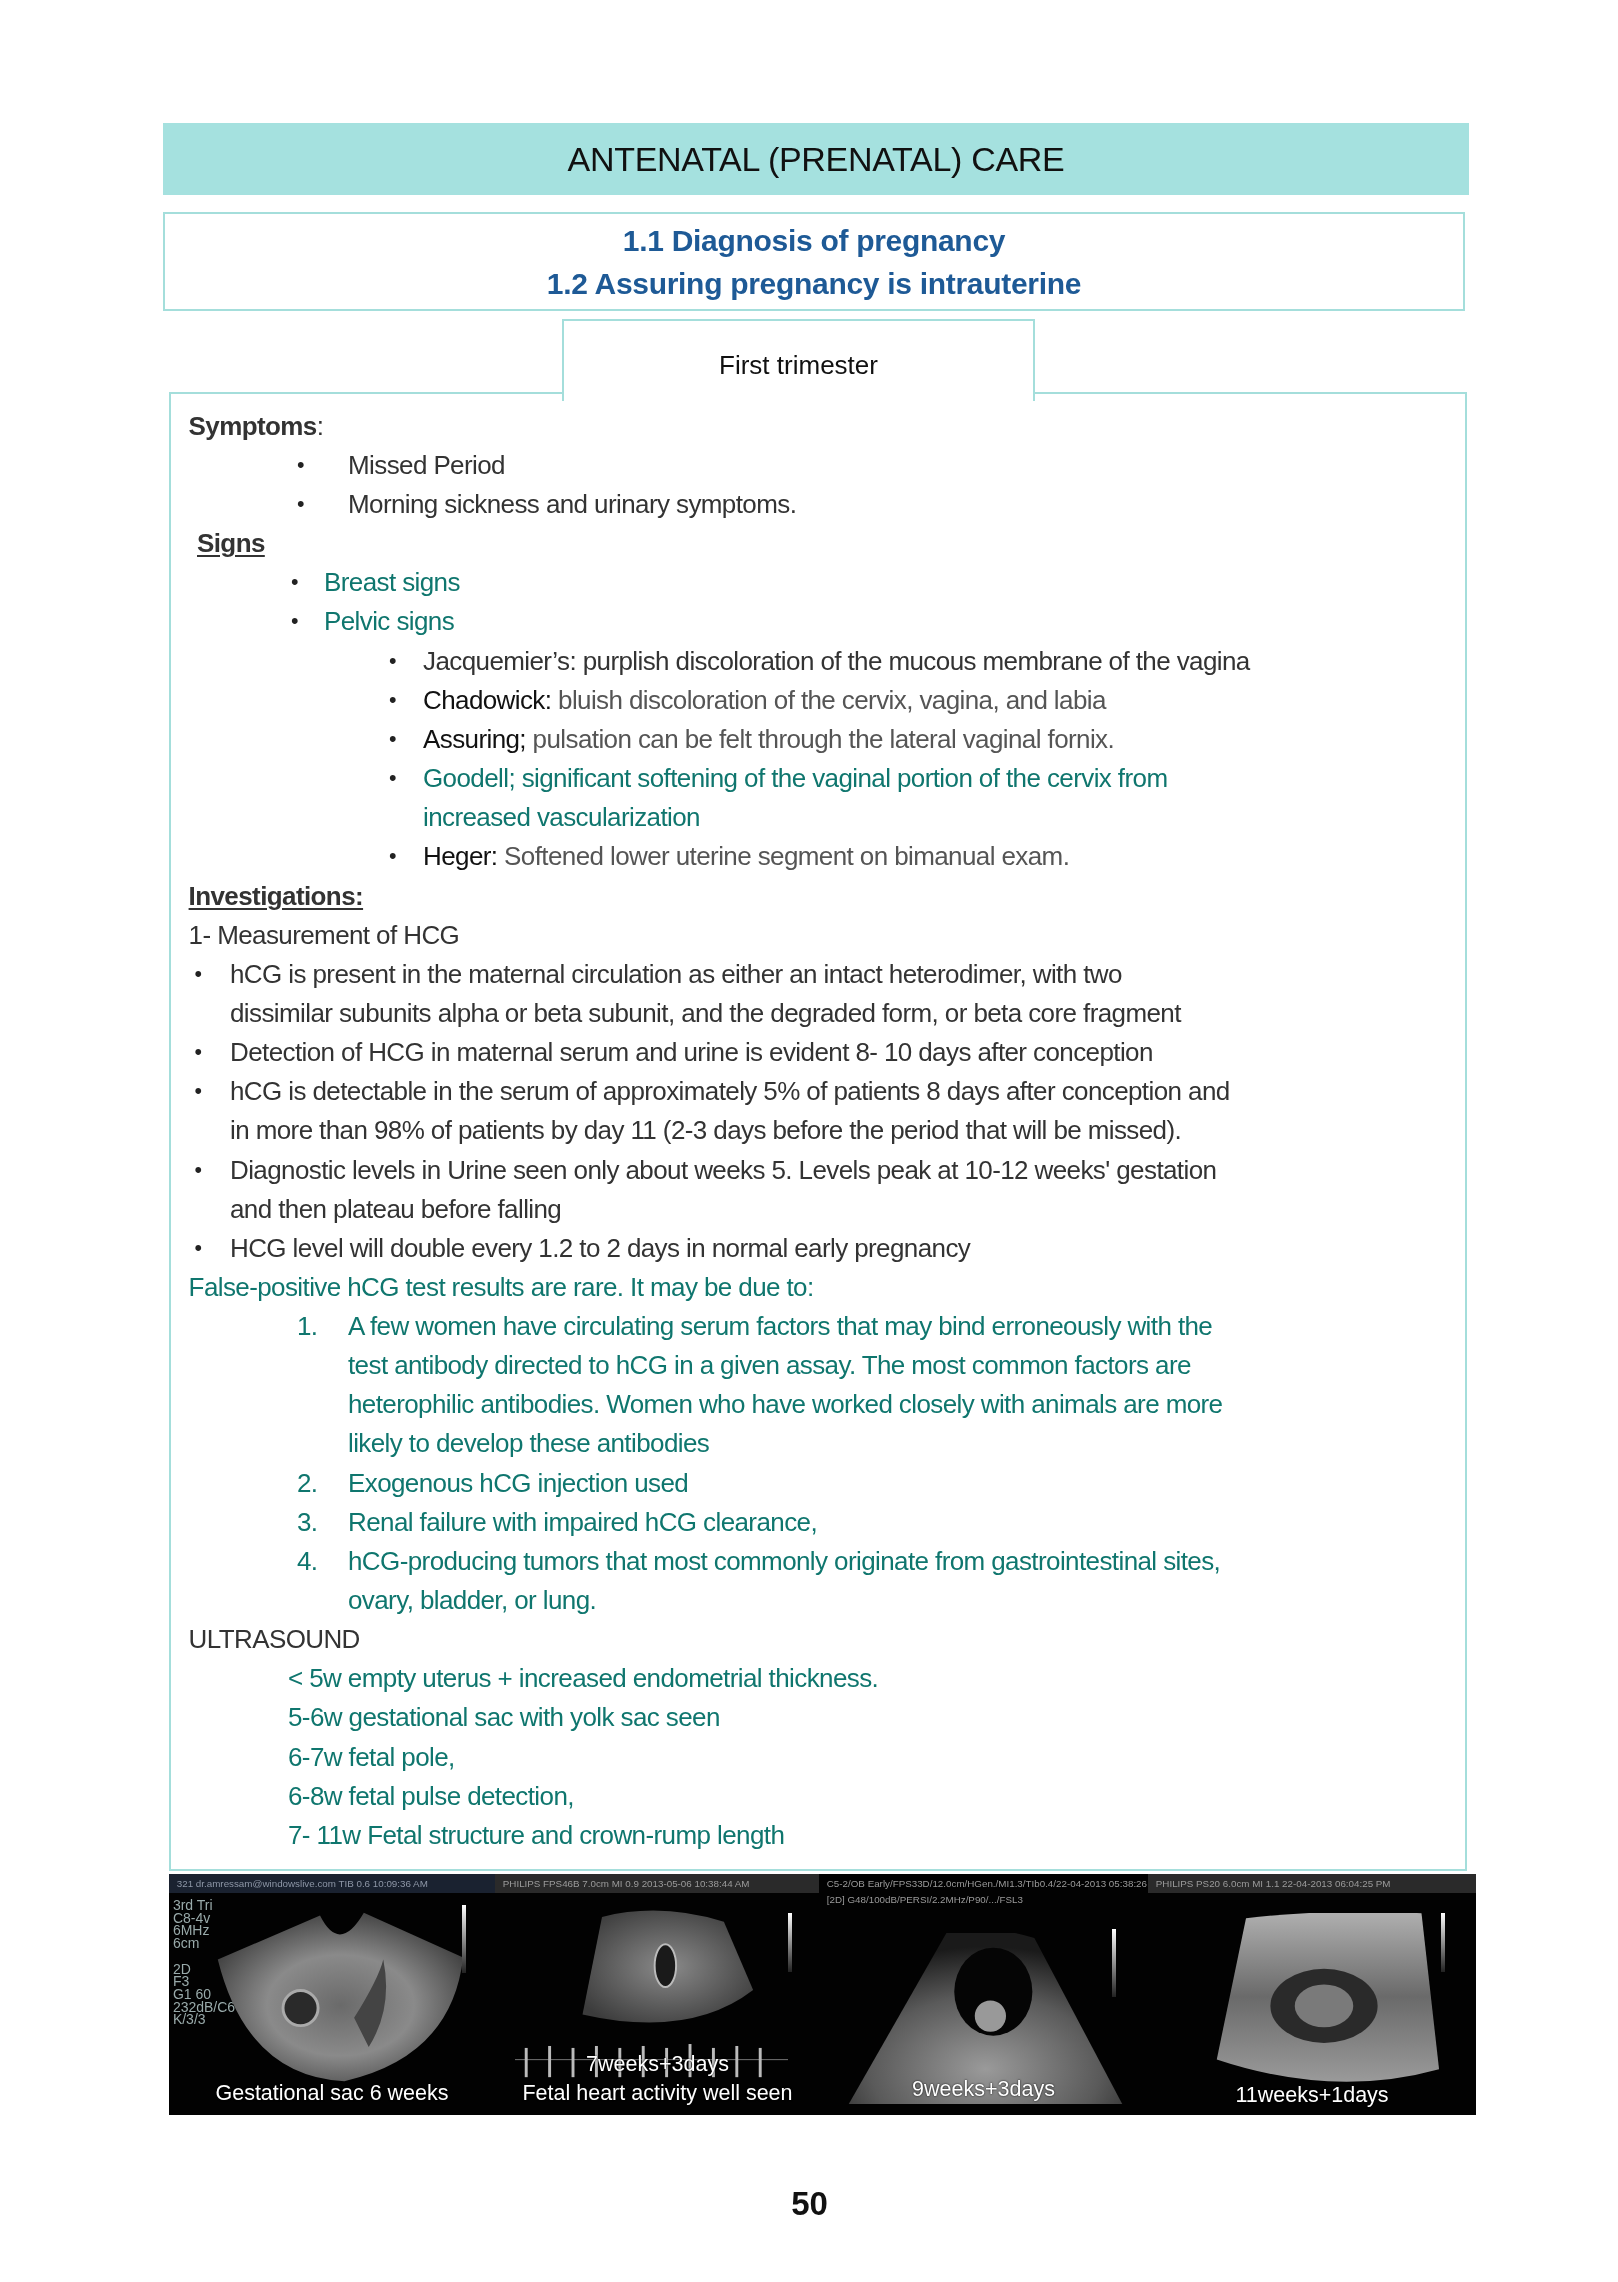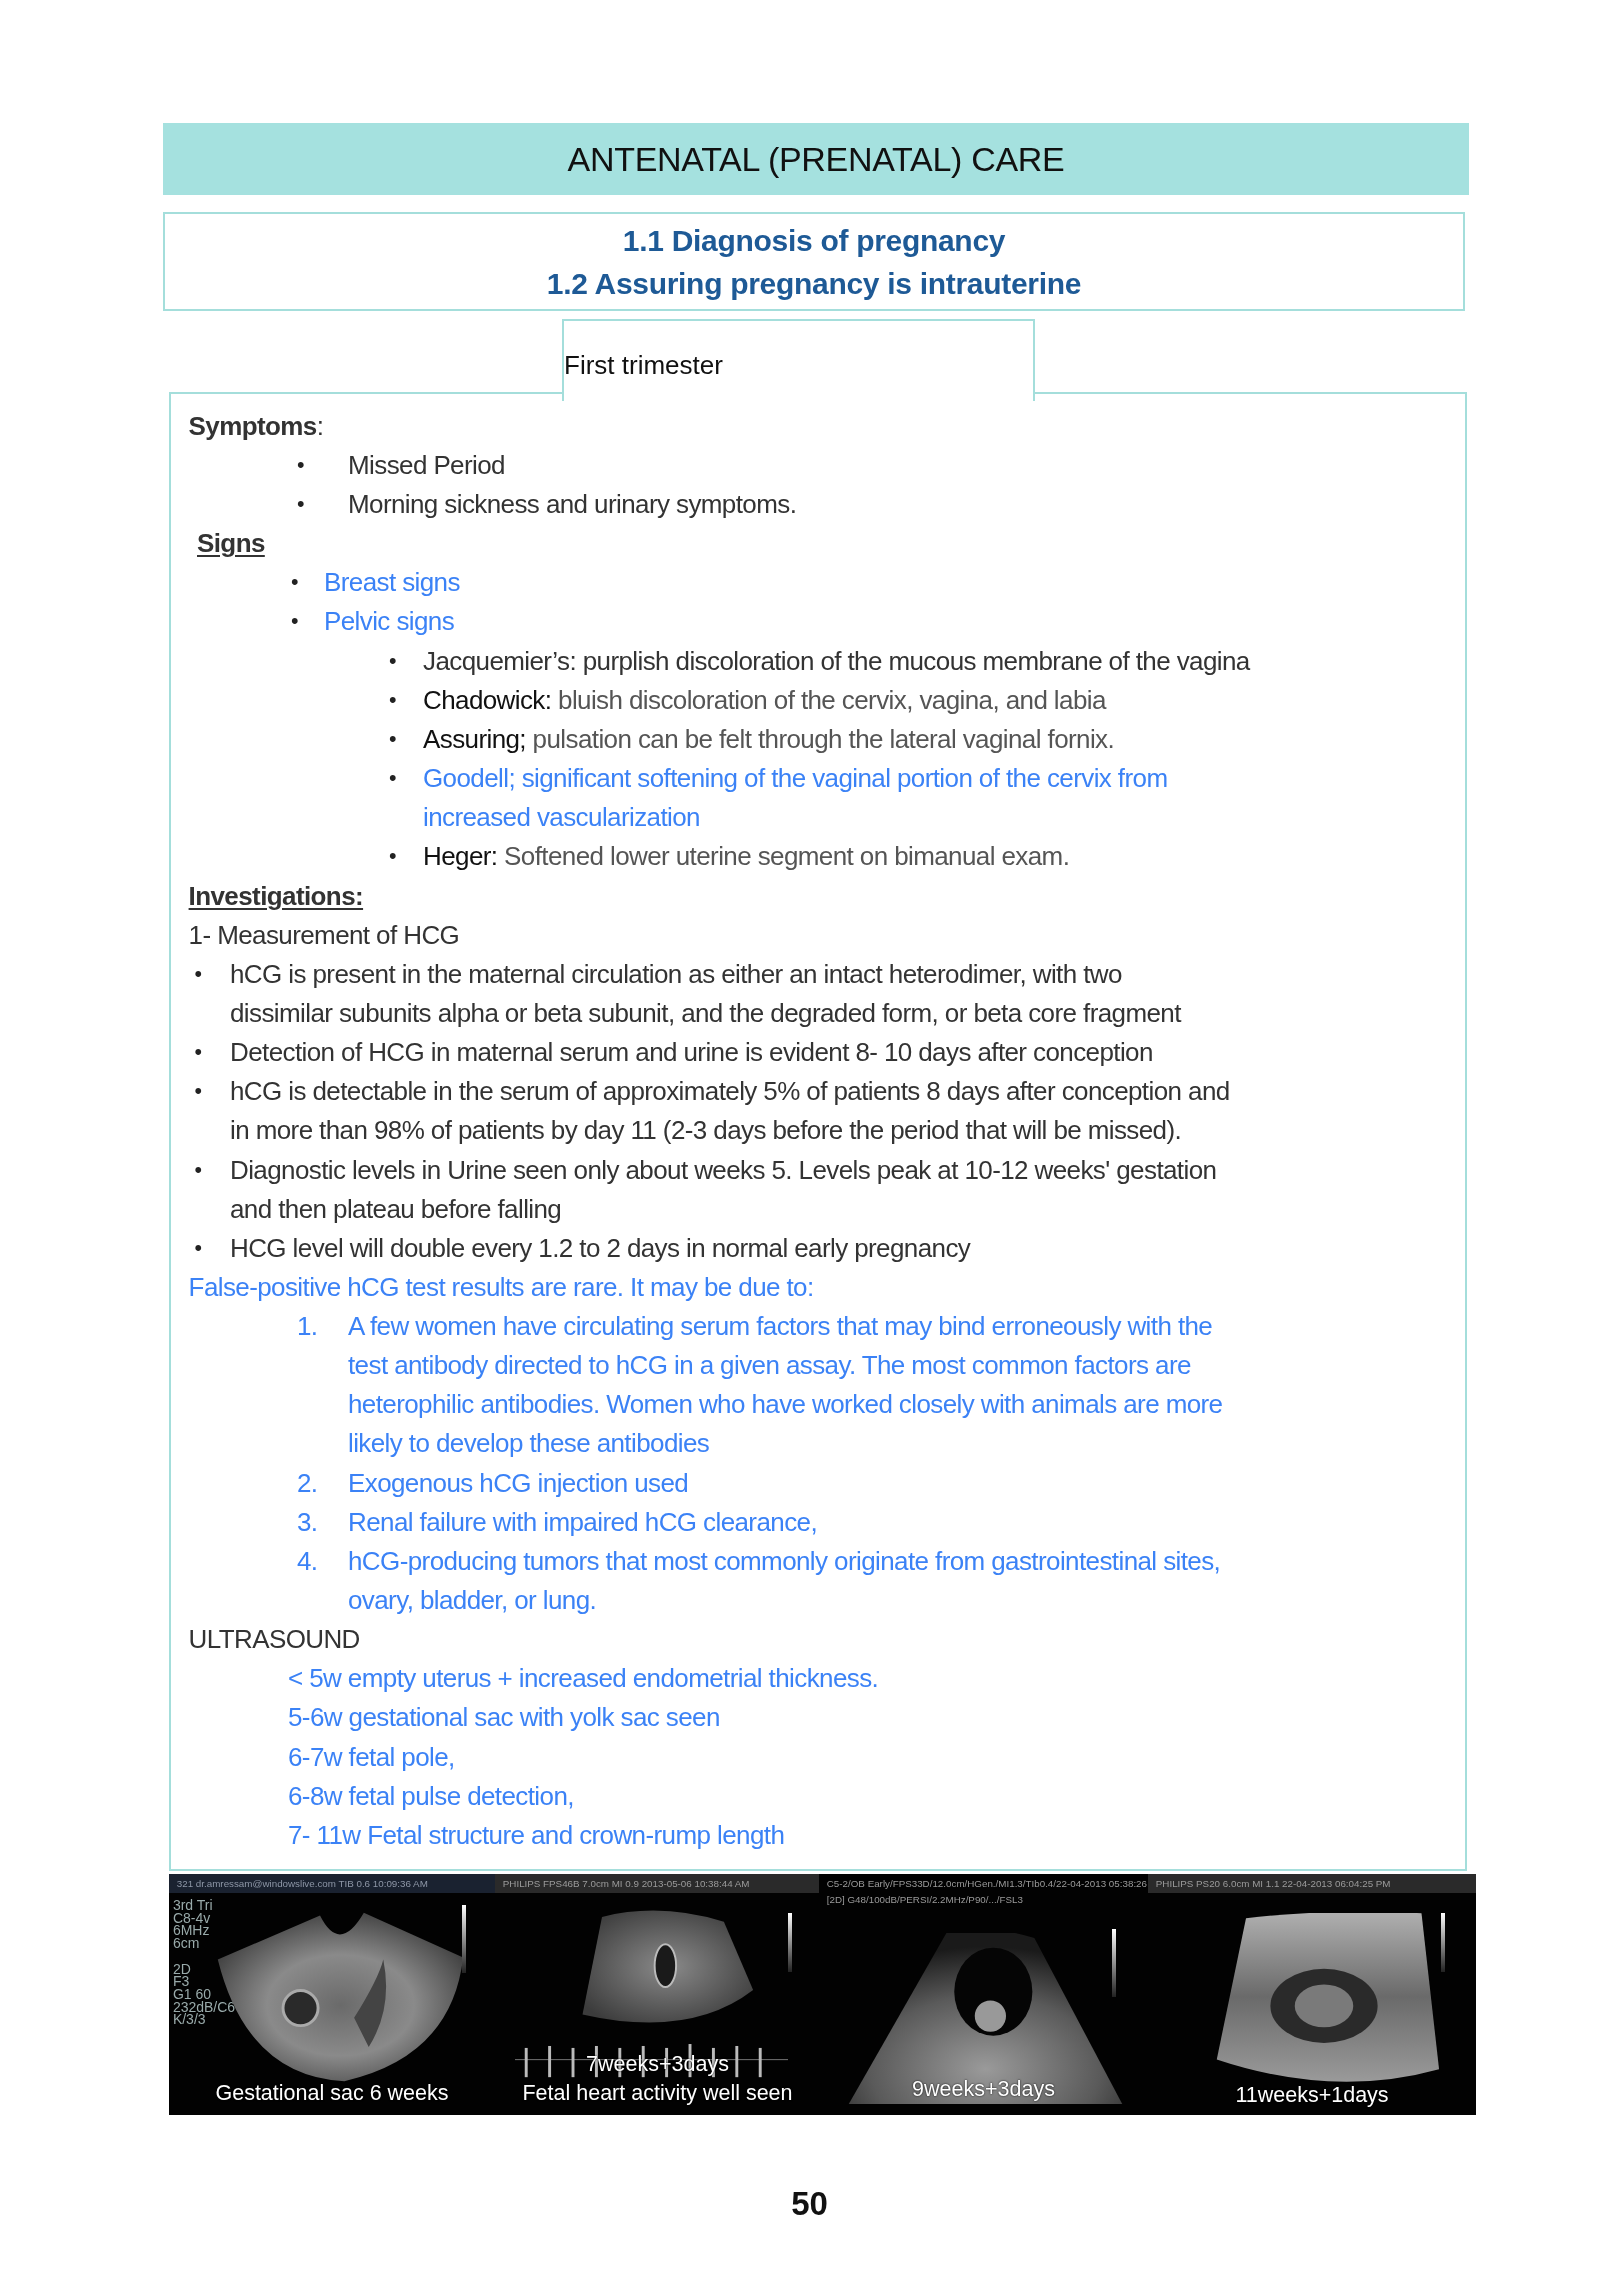--- a/index.html
+++ b/index.html
@@ -11,30 +11,30 @@
     background: #a5e1df; display: flex; align-items: center; justify-content: center; }
   .header-title { font-size: 34px; color: #111; letter-spacing: -0.3px; }
 
   .subtitle-box { left: 163px; top: 212px; width: 1298px; height: 95px;
     border: 2.9px solid #a4dedb; display: flex; flex-direction: column;
     align-items: center; justify-content: center; background: #fff; }
   .subtitle-line { font-size: 30px; font-weight: bold; color: #1e5a96; line-height: 43px; letter-spacing: -0.3px; }
 
   .tab-box { left: 562px; top: 319px; width: 469px; height: 80px;
     border: 2.9px solid #a4dedb; border-bottom: none; background: #fff;
-    display: flex; align-items: center; z-index: 2; }
+    display: flex; align-items: center; justify-content: center; z-index: 2; }
   .tab-label { font-size: 26px; color: #111; margin-top: 9.8px; }
 
   .content-box { left: 169px; top: 392px; width: 1294px; height: 1475px;
     border: 2.9px solid #a4dedb; background: #fff; }
 
   .lines { position: absolute; left: 0; top: 0; }
   .ln { position: absolute; white-space: nowrap; font-size: 26px; line-height: 33px;
         letter-spacing: -0.6px; color: #333; }
-  .ln.black { color: #3b82f6; }
+  .ln.black { color: #0f766e; }
   .ln .term { color: #111; }
   .ln .desc { color: #555; }
   .bold { font-weight: bold; }
   .ul { text-decoration: underline; text-decoration-thickness: 2px; text-underline-offset: 2.9px; }
   .bullet { position: absolute; white-space: nowrap; font-size: 21.5px; line-height: 33px; color: #222; }
 
   .ultra-strip { left: 169px; top: 1874px; width: 1307px; height: 241px; background: #000; overflow: hidden; }
   .us-panel { position: absolute; top: 0; height: 241px; background: #020202; overflow: hidden; }
   .us-topbar { position: absolute; left: 0; top: 0; right: 0; height: 19px; background: #1a2230;
     color: #8d96a6; font-size: 9.8px; line-height: 19.5px; white-space: nowrap; overflow: hidden; padding-left: 7.8px; }

